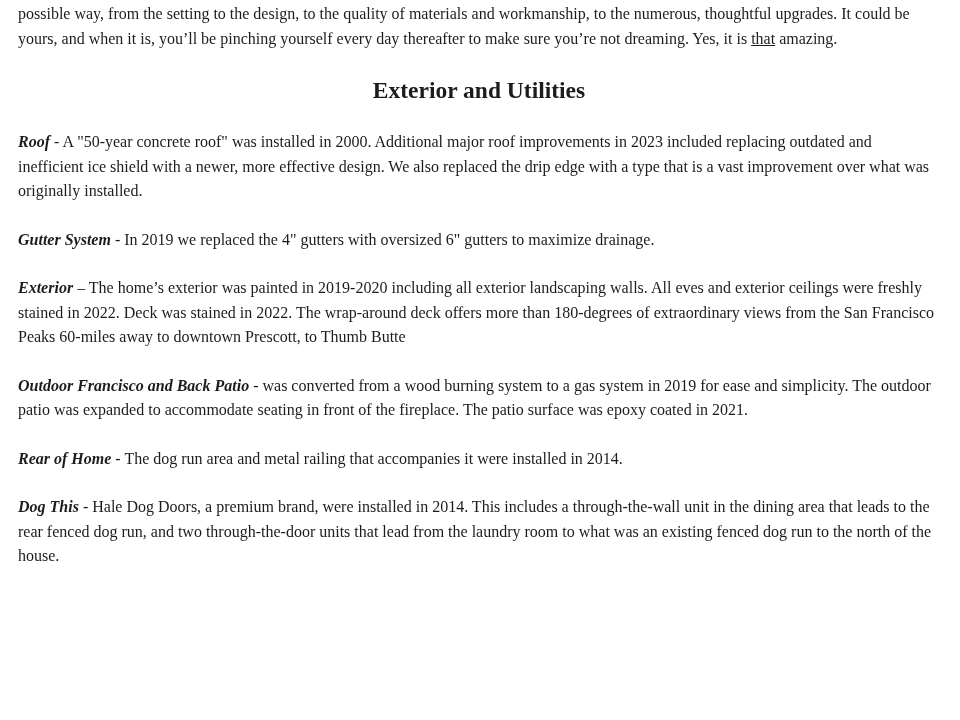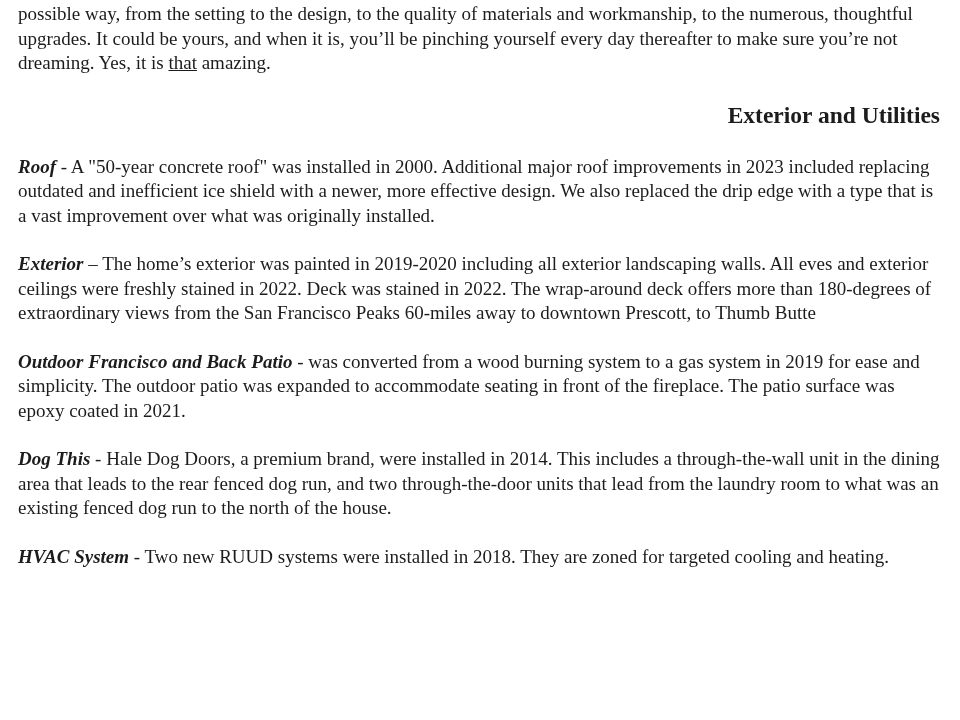--- a/index.html
+++ b/index.html
@@ -15,53 +15,54 @@
     color: #1c1c1c;
   }
   .page {
     box-sizing: border-box;
     width: 960px;
     height: 720px;
     padding: 2px 20px 0 18px;
   }
   .para {
     margin: 0 0 24px 0;
-    font-size: 19px;
+    font-size: 16px;
     line-height: 24.5px;
     text-align: left;
   }
   .para strong {
     font-weight: bold;
     font-style: italic;
   }
   .heading {
     margin: 18px 0 25px 0;
     font-size: 23.5px;
     line-height: 30px;
     font-weight: bold;
-    text-align: right;
+    text-align: center;
   }
   .u {
     text-decoration: underline;
   }
 </style>
 </head>
 <body>
 
 <div class="page">
 
   <p class="para"><span>possible way, from the setting to the design, to the quality of materials and workmanship, to the numerous, thoughtful upgrades. It could be yours, and when it is, you’ll be pinching yourself every day thereafter to make sure you’re not dreaming. Yes, it is </span><span class="u">that</span><span> amazing.</span></p>
 
   <h1 class="heading">Exterior and Utilities</h1>
 
   <p class="para"><strong>Roof</strong><span> - </span><span>A "50-year concrete roof" was installed in 2000. Additional major roof improvements in 2023 included replacing outdated and inefficient ice shield with a newer, more effective design. We also replaced the drip edge with a type that is a vast improvement over what was originally installed.</span></p>
 
+  <p class="para"><strong>Gutter System</strong><span> - </span><span>In 2019 we replaced the 4" gutters with oversized 6" gutters to maximize drainage.</span></p>
 
   <p class="para"><strong>Exterior</strong><span> – </span><span>The home’s exterior was painted in 2019-2020 including all exterior landscaping walls. All eves and exterior ceilings were freshly stained in 2022. Deck was stained in 2022. The wrap-around deck offers more than 180-degrees of extraordinary views from the San Francisco Peaks 60-miles away to downtown Prescott, to Thumb Butte</span></p>
 
   <p class="para"><strong>Outdoor Francisco and Back Patio</strong><span> - </span><span>was converted from a wood burning system to a gas system in 2019 for ease and simplicity. The outdoor patio was expanded to accommodate seating in front of the fireplace. The patio surface was epoxy coated in 2021.</span></p>
 
+  <p class="para"><strong>Rear of Home</strong><span> - </span><span>The dog run area and metal railing that accompanies it were installed in 2014.</span></p>
 
   <p class="para"><strong>Dog This</strong><span> - </span><span>Hale Dog Doors, a premium brand, were installed in 2014. This includes a through-the-wall unit in the dining area that leads to the rear fenced dog run, and two through-the-door units that lead from the laundry room to what was an existing fenced dog run to the north of the house.</span></p>
 
-  <p class="para"><strong>HVAC System</strong><span> - </span><span>Two new RUUD systems were installed in 2018. They are zoned for targeted cooling and heating.</span></p>
 
 </div>
 
 </body></html>

